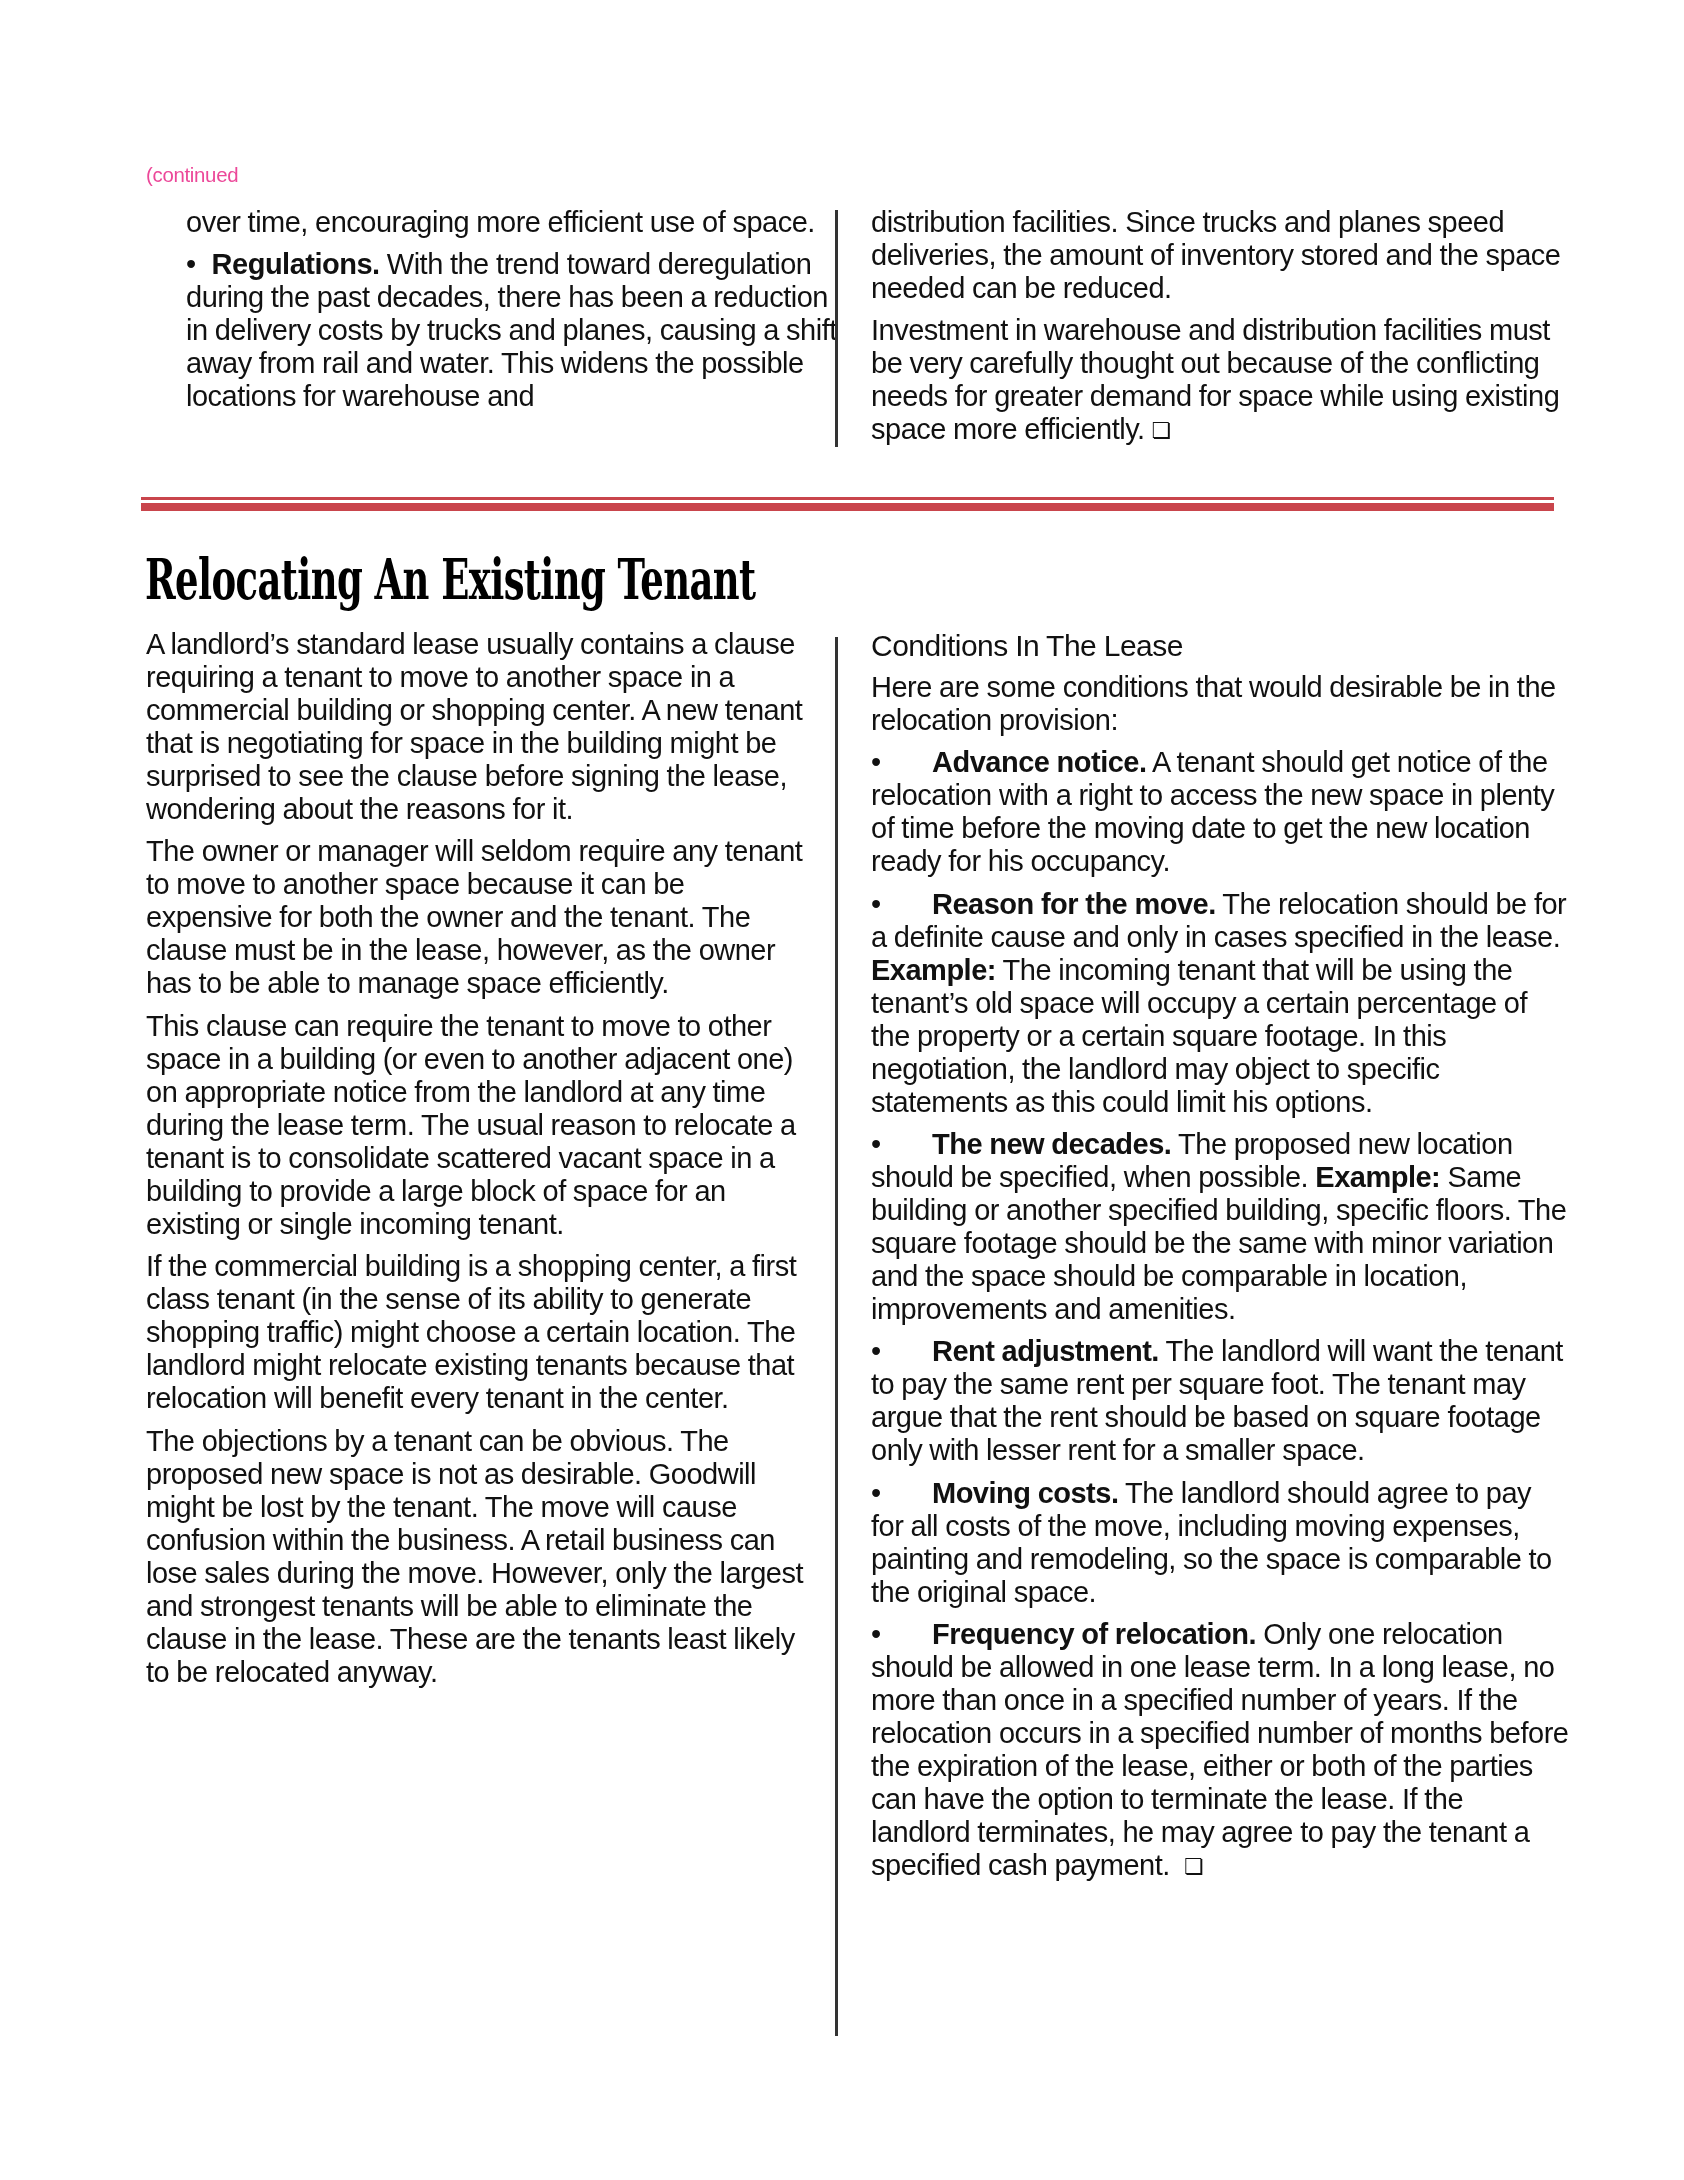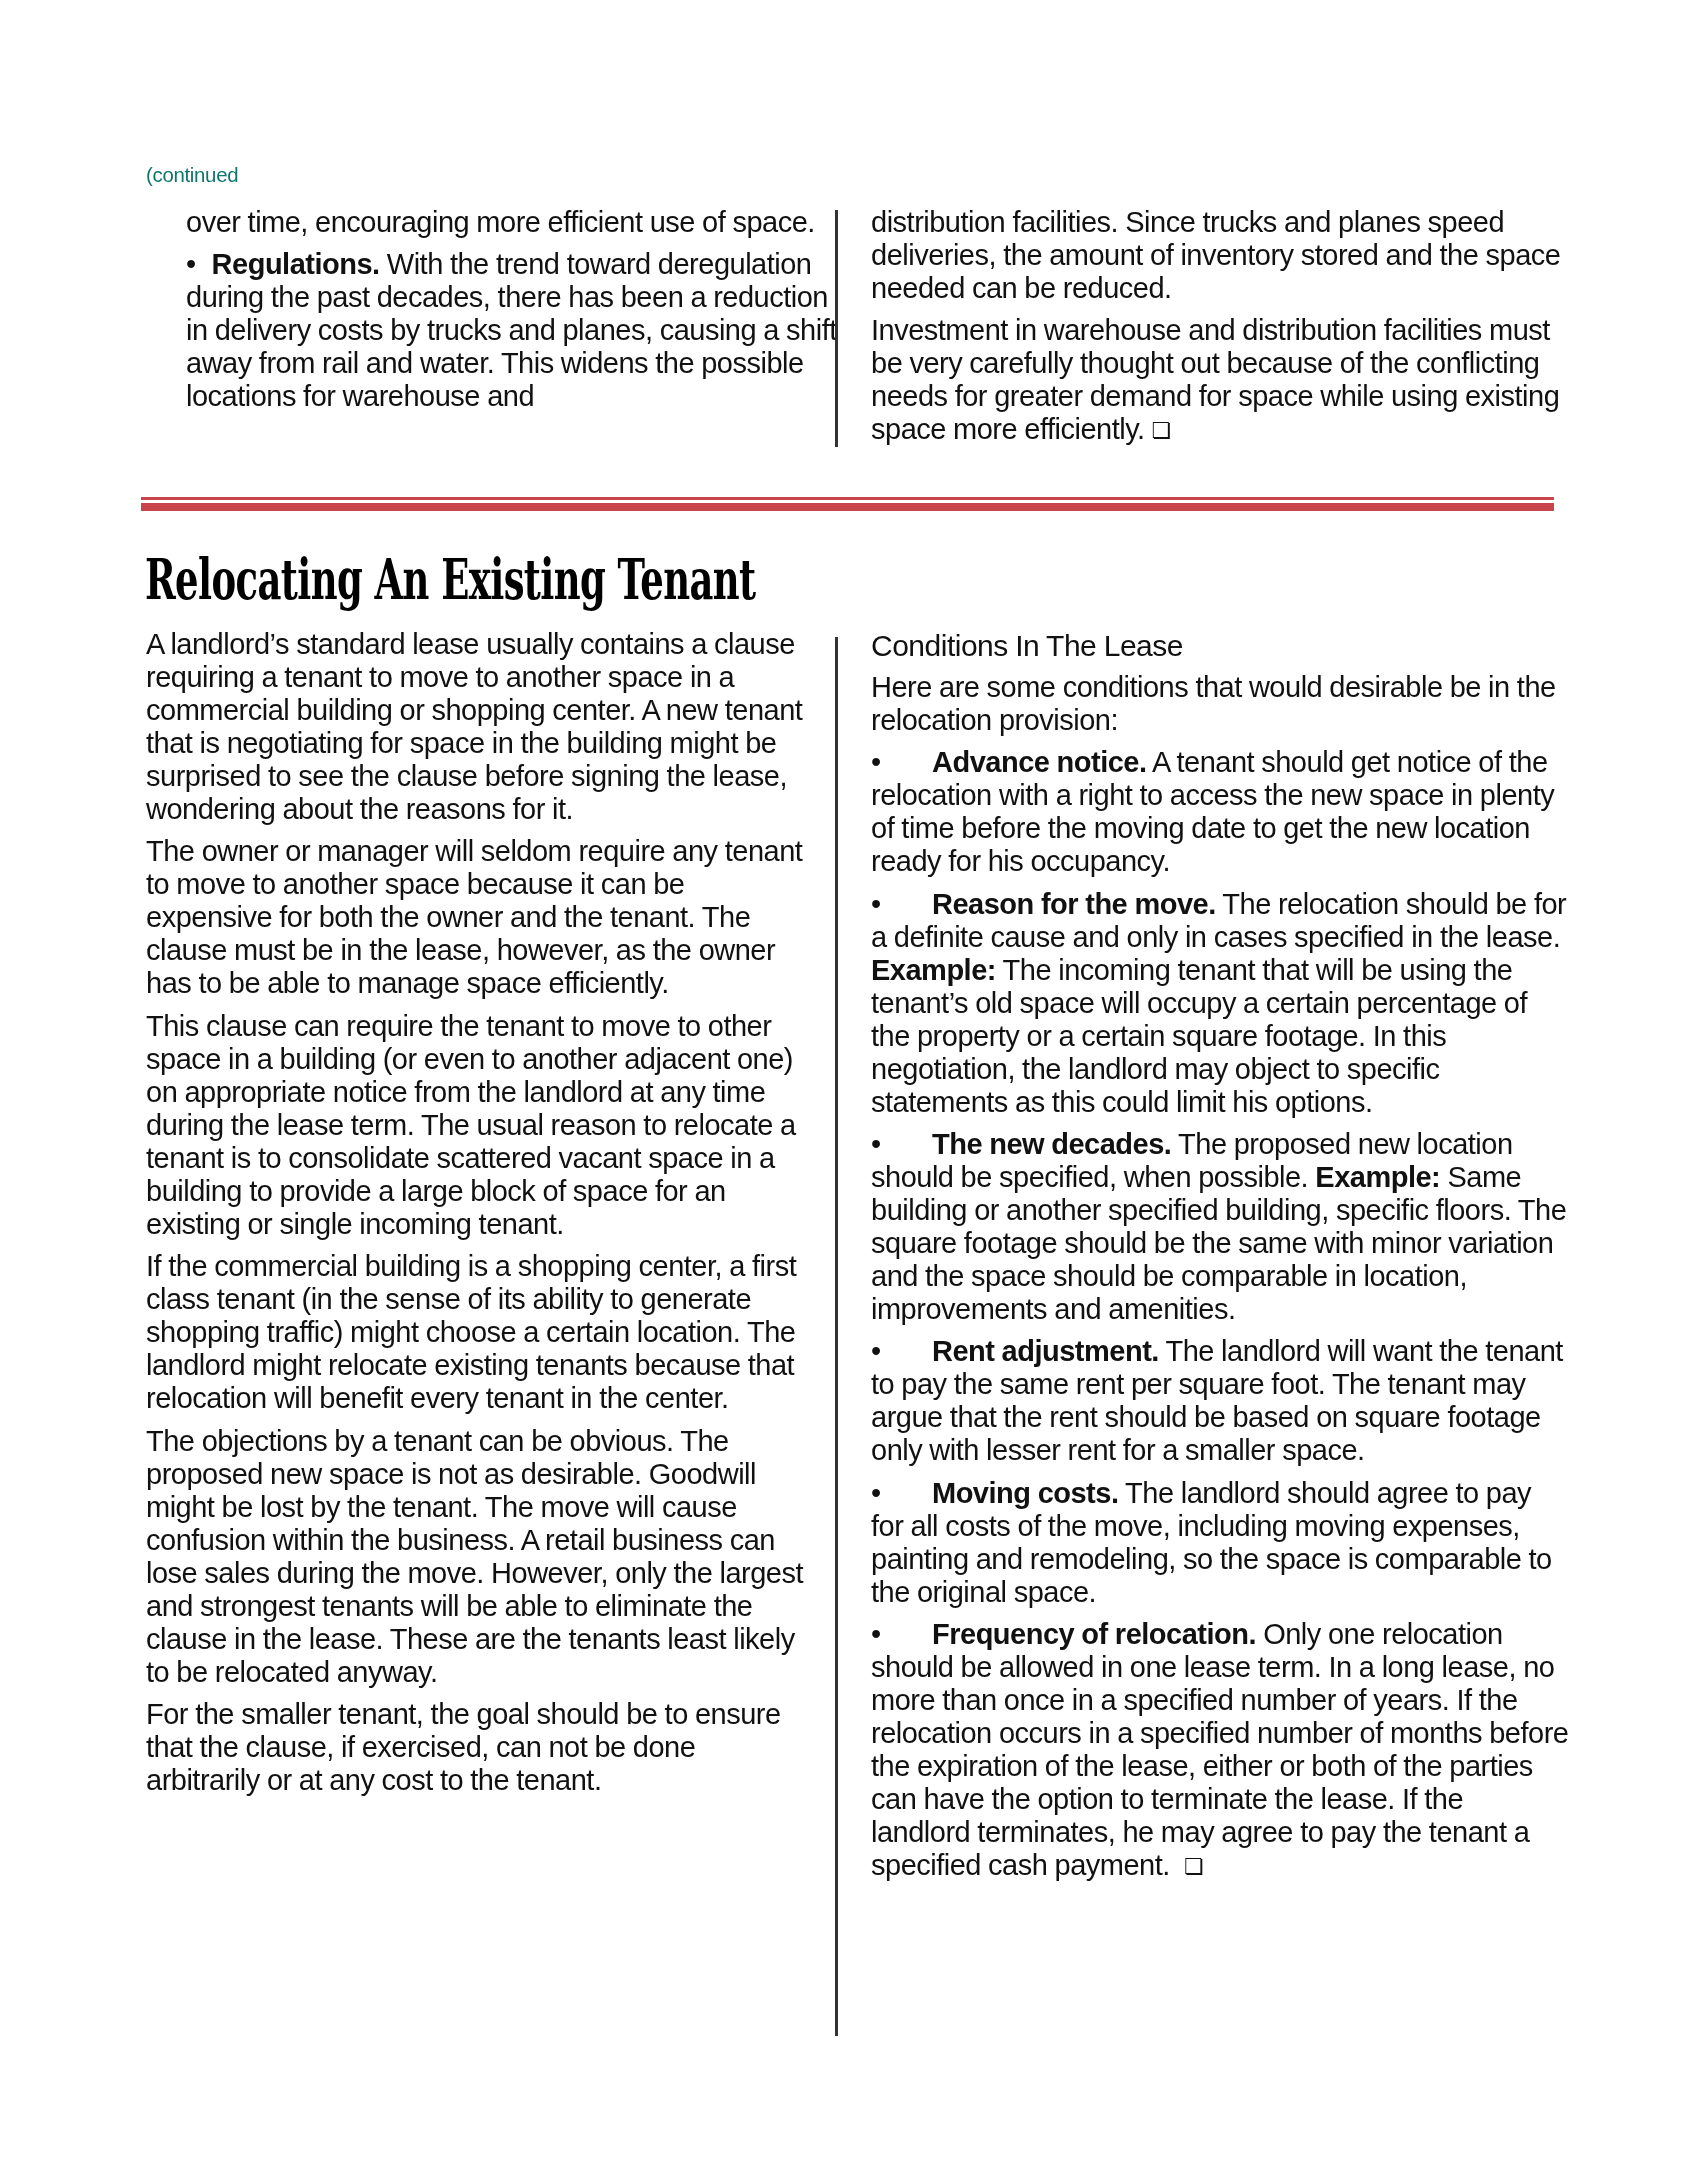--- a/index.html
+++ b/index.html
@@ -14,21 +14,21 @@
     overflow: hidden;
     color: #111111;
     font-family: "Liberation Sans", "DejaVu Sans", sans-serif;
   }
   .continued {
     position: absolute;
     left: 146px;
     top: 164px;
     font-size: 20.4px;
     letter-spacing: -0.3px;
-    color: #0f766e;
+    color: #ec4899;
   }
   .col {
     position: absolute;
     font-size: 29px;
     line-height: 33px;
     letter-spacing: -0.5px;
     word-spacing: -0.4px;
   }
   .col p {
     margin: 0 0 9.4px 0;
@@ -113,21 +113,20 @@
 <div class="rule-thick"></div>
 
 <div class="title">Relocating An Existing Tenant</div>
 
 <div class="col bot-left">
   <p>A landlord’s standard lease usually contains a clause requiring a tenant to move to another space in a commercial building or shopping center. A new tenant that is negotiating for space in the building might be surprised to see the clause before signing the lease, wondering about the reasons for it.</p>
   <p>The owner or manager will seldom require any tenant to move to another space because it can be expensive for both the owner and the tenant. The clause must be in the lease, however, as the owner has to be able to manage space efficiently.</p>
   <p>This clause can require the tenant to move to other space in a building (or even to another adjacent one) on appropriate notice from the landlord at any time during the lease term. The usual reason to relocate a tenant is to consolidate scattered vacant space in a building to provide a large block of space for an existing or single incoming tenant.</p>
   <p>If the commercial building is a shopping center, a first class tenant (in the sense of its ability to generate shopping traffic) might choose a certain location. The landlord might relocate existing tenants because that relocation will benefit every tenant in the center.</p>
   <p>The objections by a tenant can be obvious. The proposed new space is not as desirable. Goodwill might be lost by the tenant. The move will cause confusion within the business. A retail business can lose sales during the move. However, only the largest and strongest tenants will be able to eliminate the clause in the lease. These are the tenants least likely to be relocated anyway.</p>
-  <p>For the smaller tenant, the goal should be to ensure that the clause, if exercised, can not be done arbitrarily or at any cost to the tenant.</p>
 </div>
 
 <div class="divider bottom"></div>
 
 <div class="col bot-right">
   <p class="sub">Conditions In The Lease</p>
   <p>Here are some conditions that would desirable be in the relocation provision:</p>
 
   <p><span class="bullet">•</span><b>Advance notice.</b><span> A tenant should get notice of the relocation with a right to access the new space in plenty of time before the moving date to get the new location ready for his occupancy.</span></p>
 

